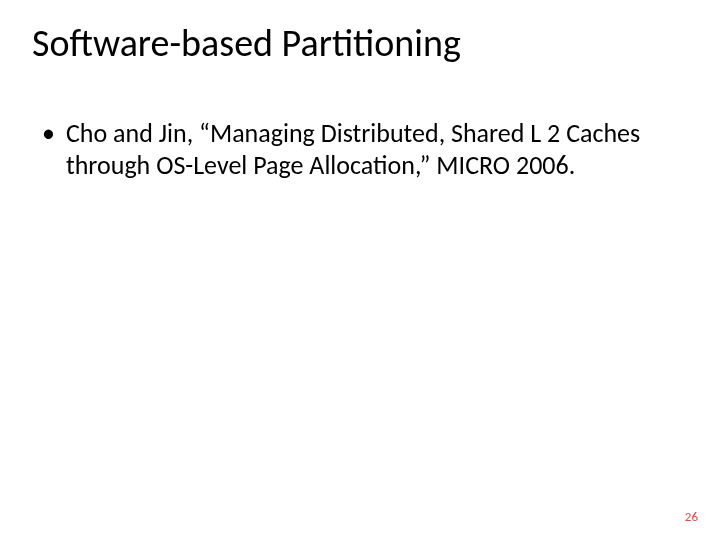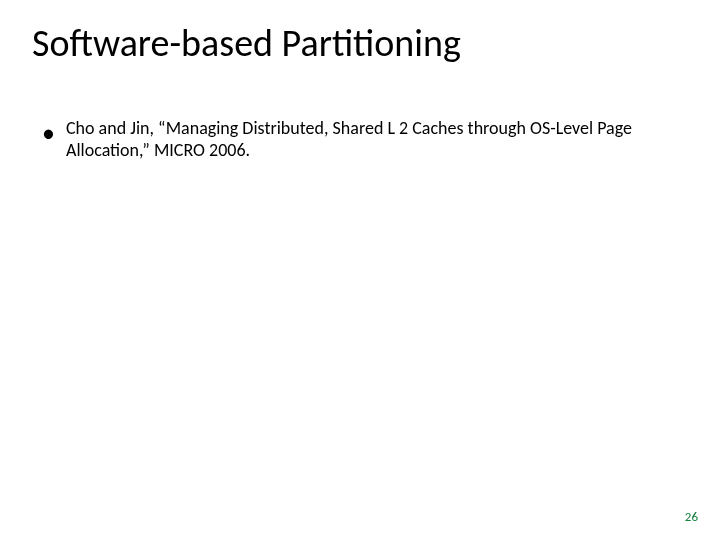--- a/index.html
+++ b/index.html
@@ -24,21 +24,21 @@
     top: 20px;
     font-size: 38px;
     font-weight: 400;
     letter-spacing: 0px;
   }
   .body {
     position: absolute;
     left: 40px;
     top: 118px;
     right: 40px;
-    font-size: 18px;
+    font-size: 26px;
     line-height: 1.22;
   }
   ul.bullets {
     list-style: none;
     padding: 0;
     margin: 0;
   }
   ul.bullets > li {
     position: relative;
     padding-left: 26px;
@@ -50,21 +50,21 @@
     left: 2px;
     top: 0;
     font-size: 26px;
     line-height: 1.22;
   }
   .page-number {
     position: absolute;
     right: 22px;
     bottom: 16px;
     font-size: 13px;
-    color: #15803d;
+    color: #ef4444;
   }
 </style>
 </head>
 <body>
 
 <div class="slide">
 
   <div class="title">Software-based Partitioning</div>
 
   <div class="body">

